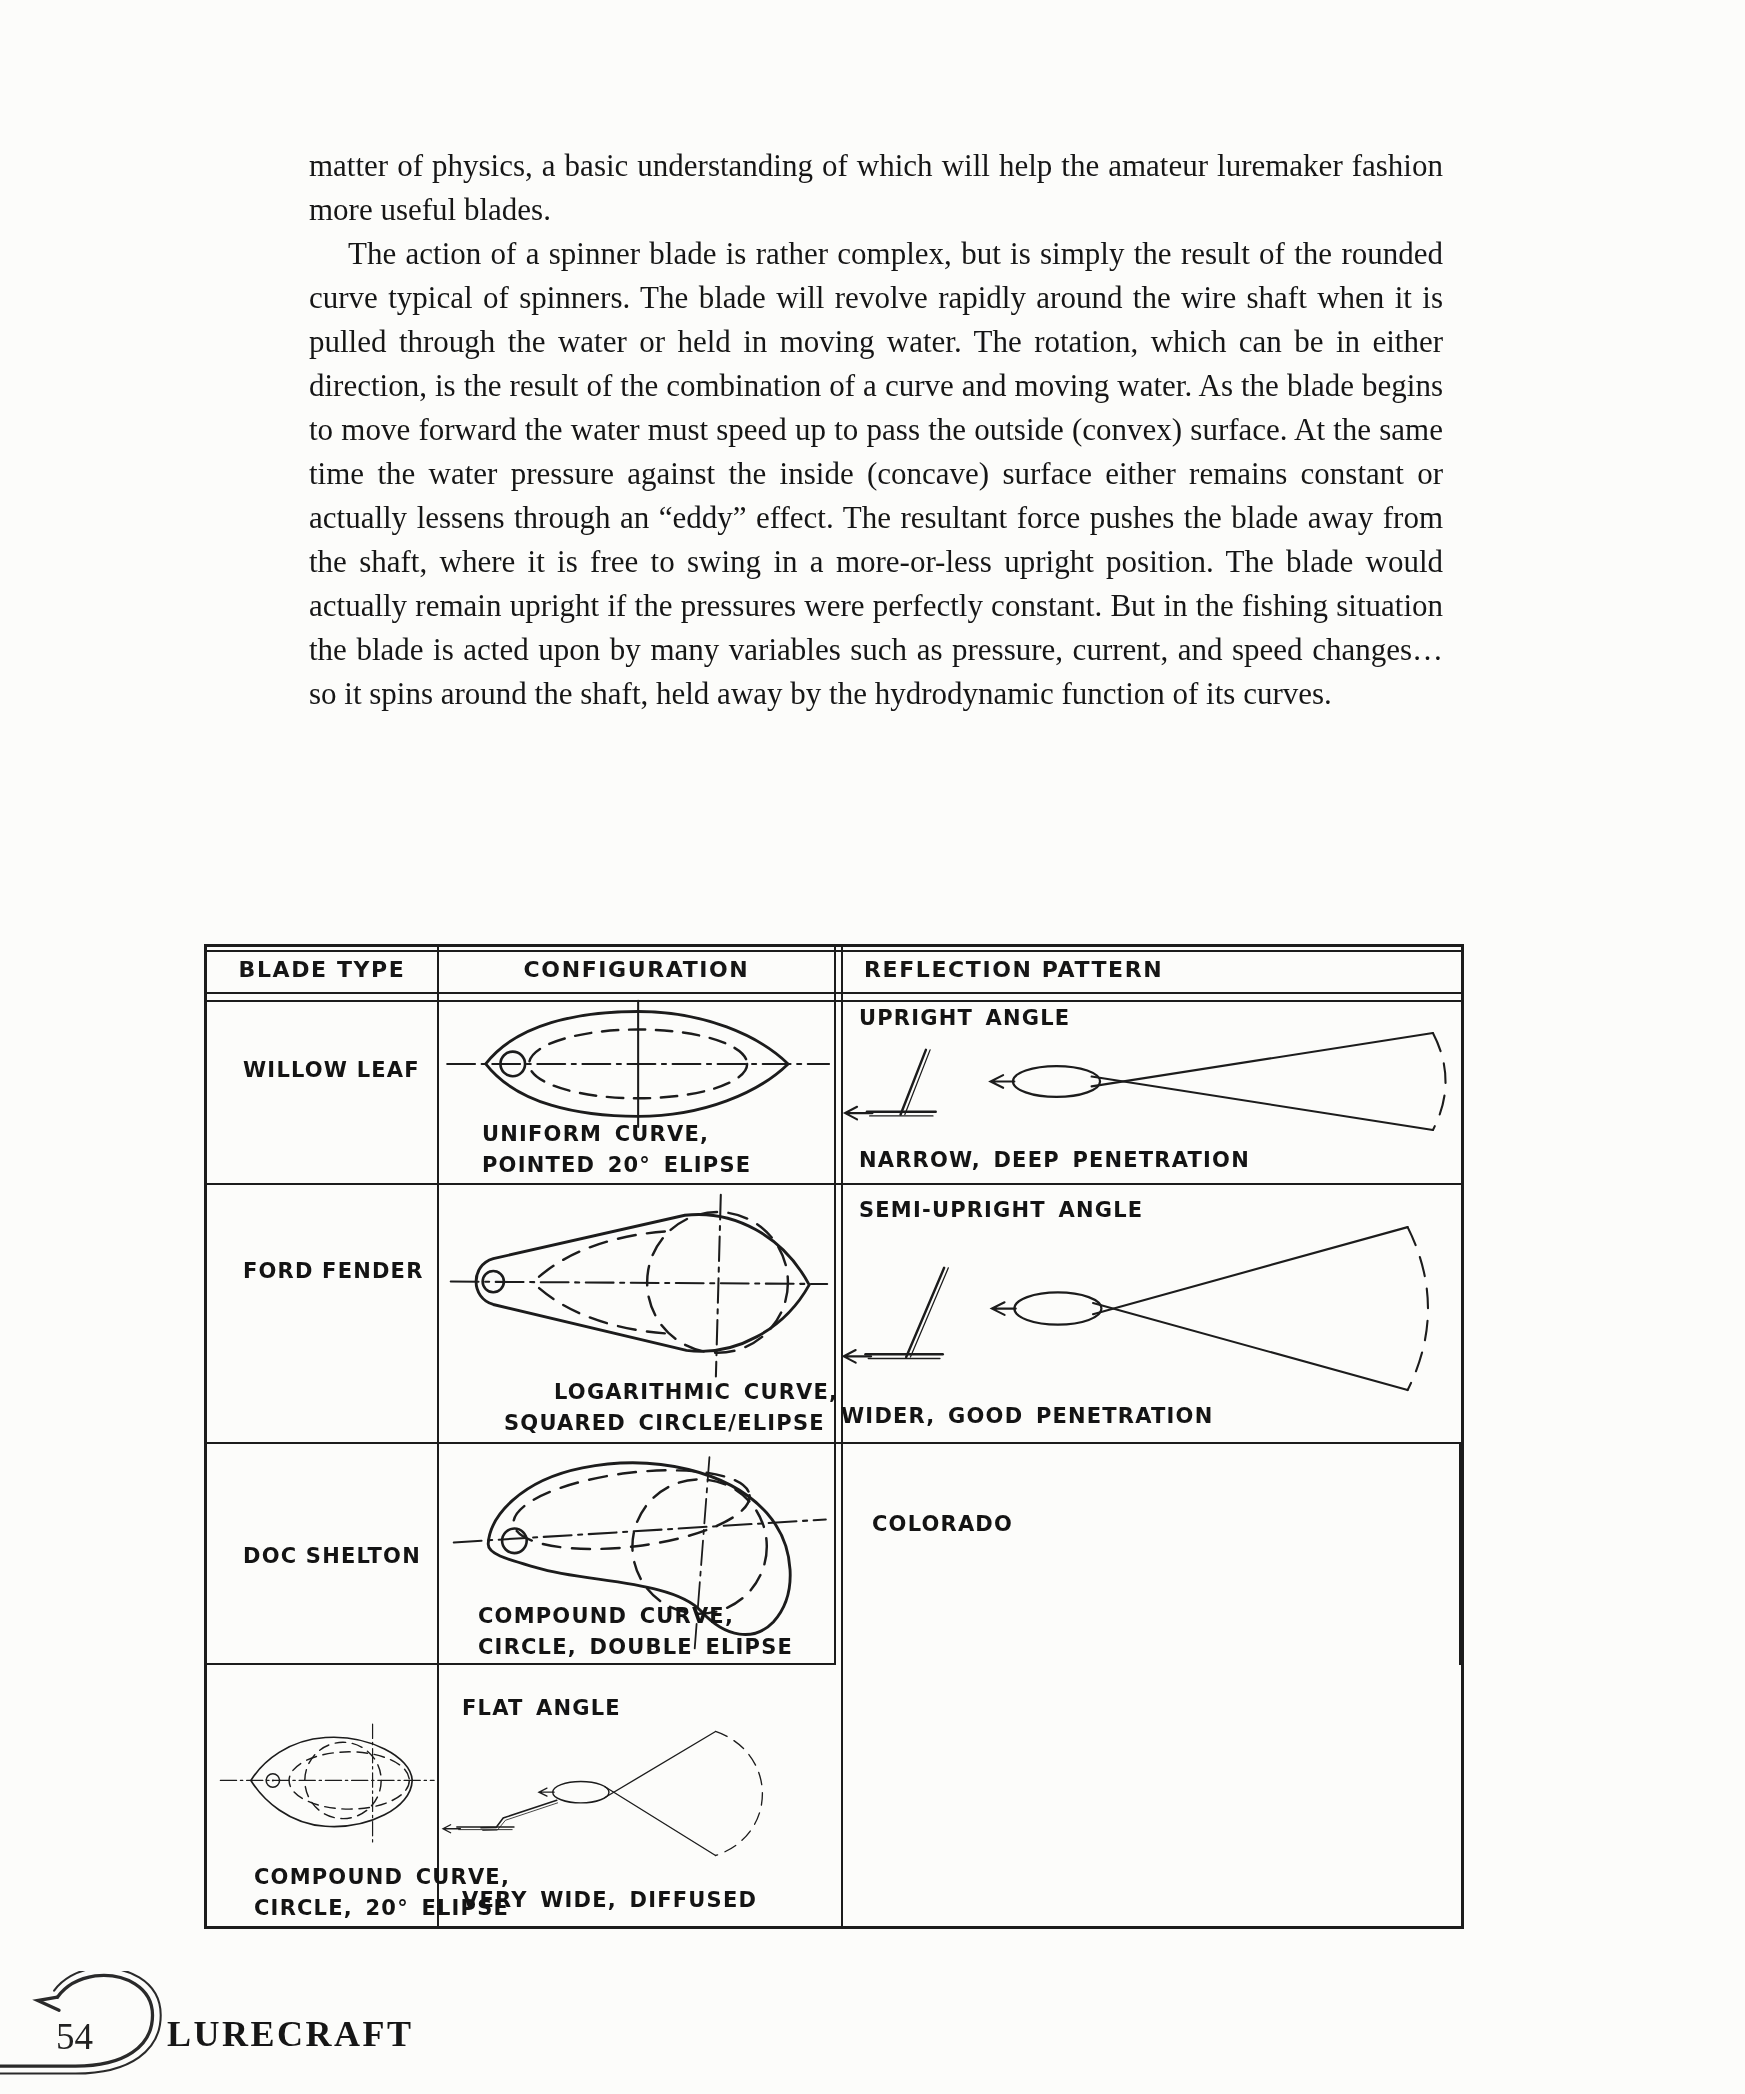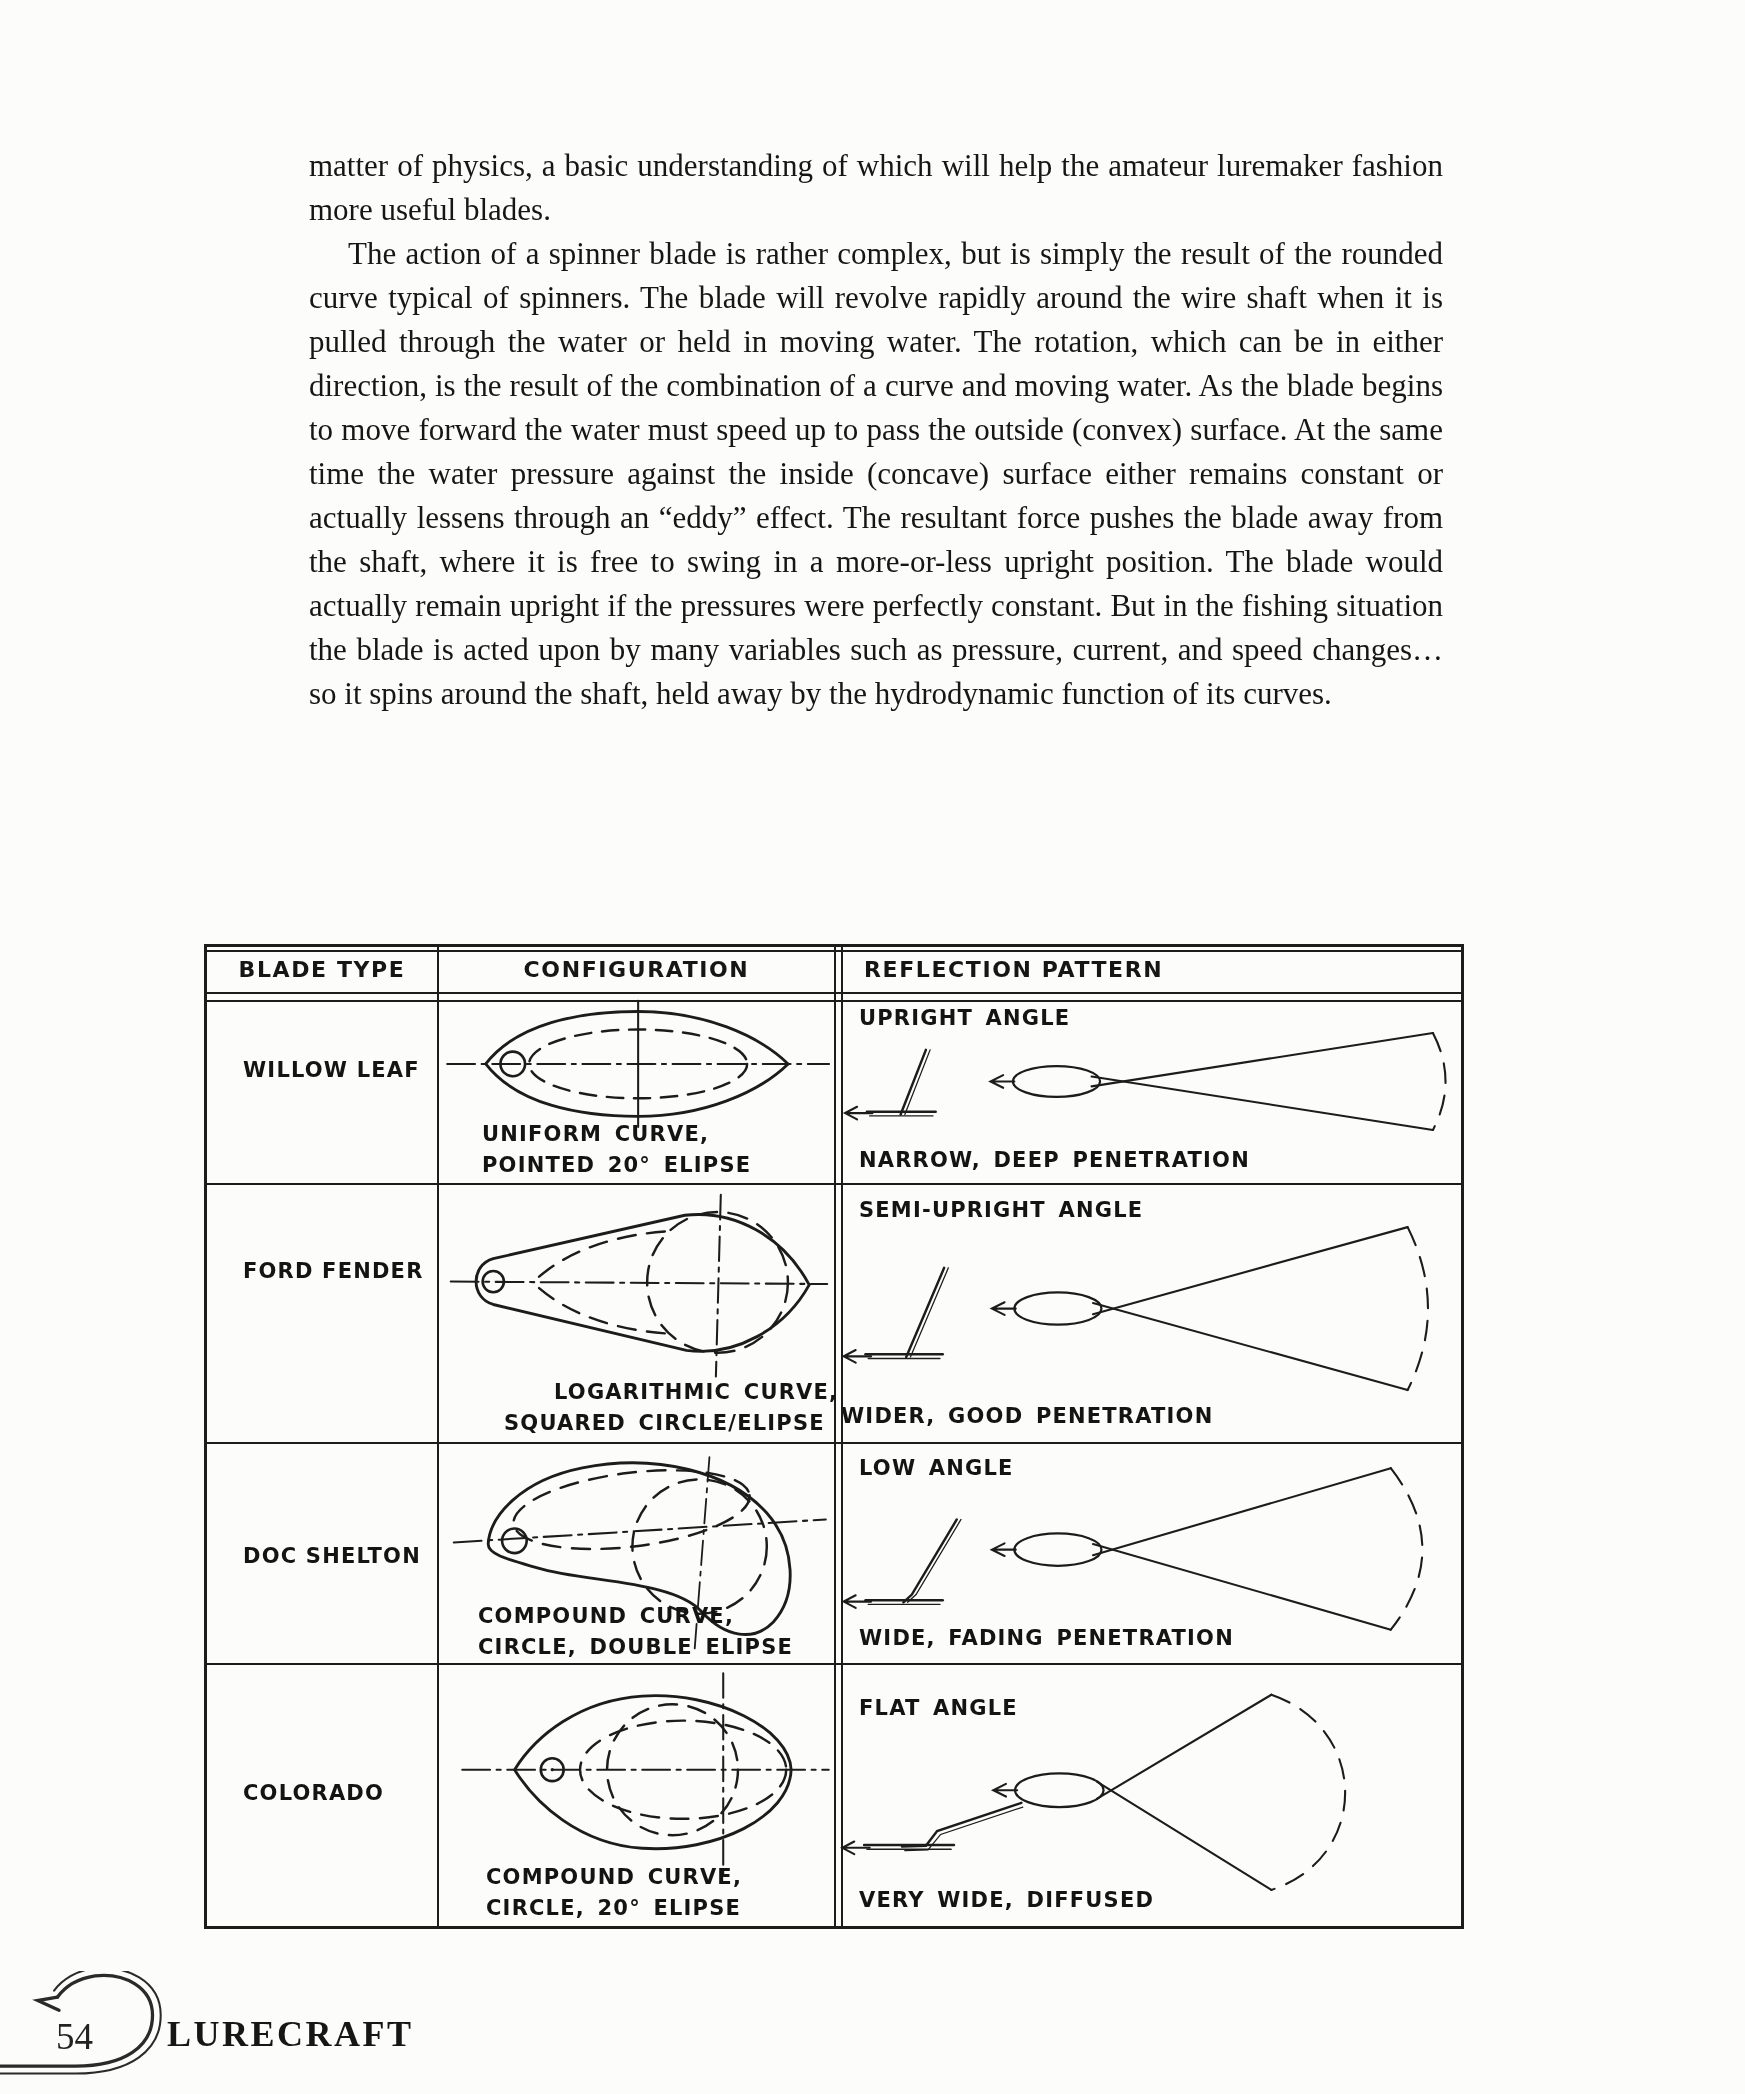--- a/index.html
+++ b/index.html
@@ -151,39 +151,23 @@
       <line x1="18" y1="120" x2="472" y2="92" stroke-width="2.5" stroke-dasharray="34 8 5 8"></line>
       <line x1="330" y1="16" x2="312" y2="250" stroke-width="2.2" stroke-dasharray="30 8 5 8"></line>
       <path d="M 60 122 C 62 88, 100 44, 175 29 C 265 11, 355 34, 400 84 C 435 124, 438 184, 408 217 C 385 241, 350 237, 320 204 C 285 166, 180 169, 120 151 C 85 141, 60 135, 60 122 Z" stroke-width="3.5"></path>
       <ellipse cx="235" cy="80" rx="145" ry="45" transform="rotate(-7 235 80)" stroke-width="3" stroke-dasharray="22 14"></ellipse>
       <circle cx="318" cy="125" r="82" stroke-width="3" stroke-dasharray="22 14"></circle>
       <circle cx="92" cy="118" r="15" stroke-width="3.2"></circle>
     </svg>
     <div class="hand-caption" style="left:39px; top:160px" data-name="configuration-caption-line1">COMPOUND CURVE,</div>
     <div class="hand-caption" style="left:39px; top:191px" data-name="configuration-caption-line2">CIRCLE, DOUBLE ELIPSE</div>
   </div>
-  <div class="cell last-col" data-name="reflection-cell-doc-shelton">
-    <svg class="diagram-svg" data-name="low-angle-reflection-diagram" viewBox="0 0 890 267" fill="none" stroke="#1c1c1c" stroke-linecap="round">
-      <path d="M 14 202 L 50 202 M 28 193 L 11 202 L 28 211" stroke-width="3"></path>
-      <line x1="42" y1="200" x2="152" y2="200" stroke-width="3.5"></line>
-      <line x1="46" y1="206" x2="148" y2="206" stroke-width="2"></line>
-      <path d="M 96 203 L 108 192 L 172 85" stroke-width="3.5"></path>
-      <path d="M 102 203 L 114 192 L 178 85" stroke-width="1.8"></path>
-      <path d="M 226 128 L 256 128 M 240 119 L 222 128 L 240 137" stroke-width="3"></path>
-      <ellipse cx="316" cy="128" rx="62" ry="23" stroke-width="3.2"></ellipse>
-      <line x1="366" y1="136" x2="790" y2="12" stroke-width="3"></line>
-      <line x1="366" y1="120" x2="790" y2="242" stroke-width="3"></line>
-      <path d="M 790 12 Q 880 128 790 242" stroke-width="3" stroke-dasharray="28 18"></path>
-    </svg>
-    <div class="hand-caption" style="left:23px; top:11.5px" data-name="reflection-angle-label">LOW ANGLE</div>
-    <div class="hand-caption" style="left:23px; top:182px" data-name="reflection-caption">WIDE, FADING PENETRATION</div>
-  </div>
 
   <div class="cell last-row" data-name="blade-type-cell-colorado">
-    <div class="blade-label" style="padding-top:116px" data-name="blade-type-label">COLORADO</div>
+    <div class="blade-label" style="padding-top:68px" data-name="blade-type-label">COLORADO</div>
   </div>
   <div class="cell last-row" data-name="configuration-cell-colorado">
     <svg class="diagram-svg" data-name="colorado-configuration-diagram" viewBox="0 0 482 319" fill="none" stroke="#1c1c1c" stroke-linecap="round">
       <line x1="28" y1="128" x2="476" y2="128" stroke-width="2.5" stroke-dasharray="34 8 5 8"></line>
       <line x1="347" y1="10" x2="347" y2="262" stroke-width="2.5" stroke-dasharray="30 8 5 8"></line>
       <path d="M 92 128 C 118 86, 172 43, 248 38 C 338 32, 428 78, 430 128 C 428 186, 338 230, 248 224 C 172 219, 118 170, 92 128 Z" stroke-width="3.5"></path>
       <circle cx="285" cy="128" r="80" stroke-width="3" stroke-dasharray="22 14"></circle>
       <ellipse cx="298" cy="128" rx="126" ry="60" stroke-width="3" stroke-dasharray="22 14"></ellipse>
       <circle cx="138" cy="128" r="14" stroke-width="3.2"></circle>
       <circle cx="138" cy="128" r="2" fill="#1c1c1c" stroke="none"></circle>

